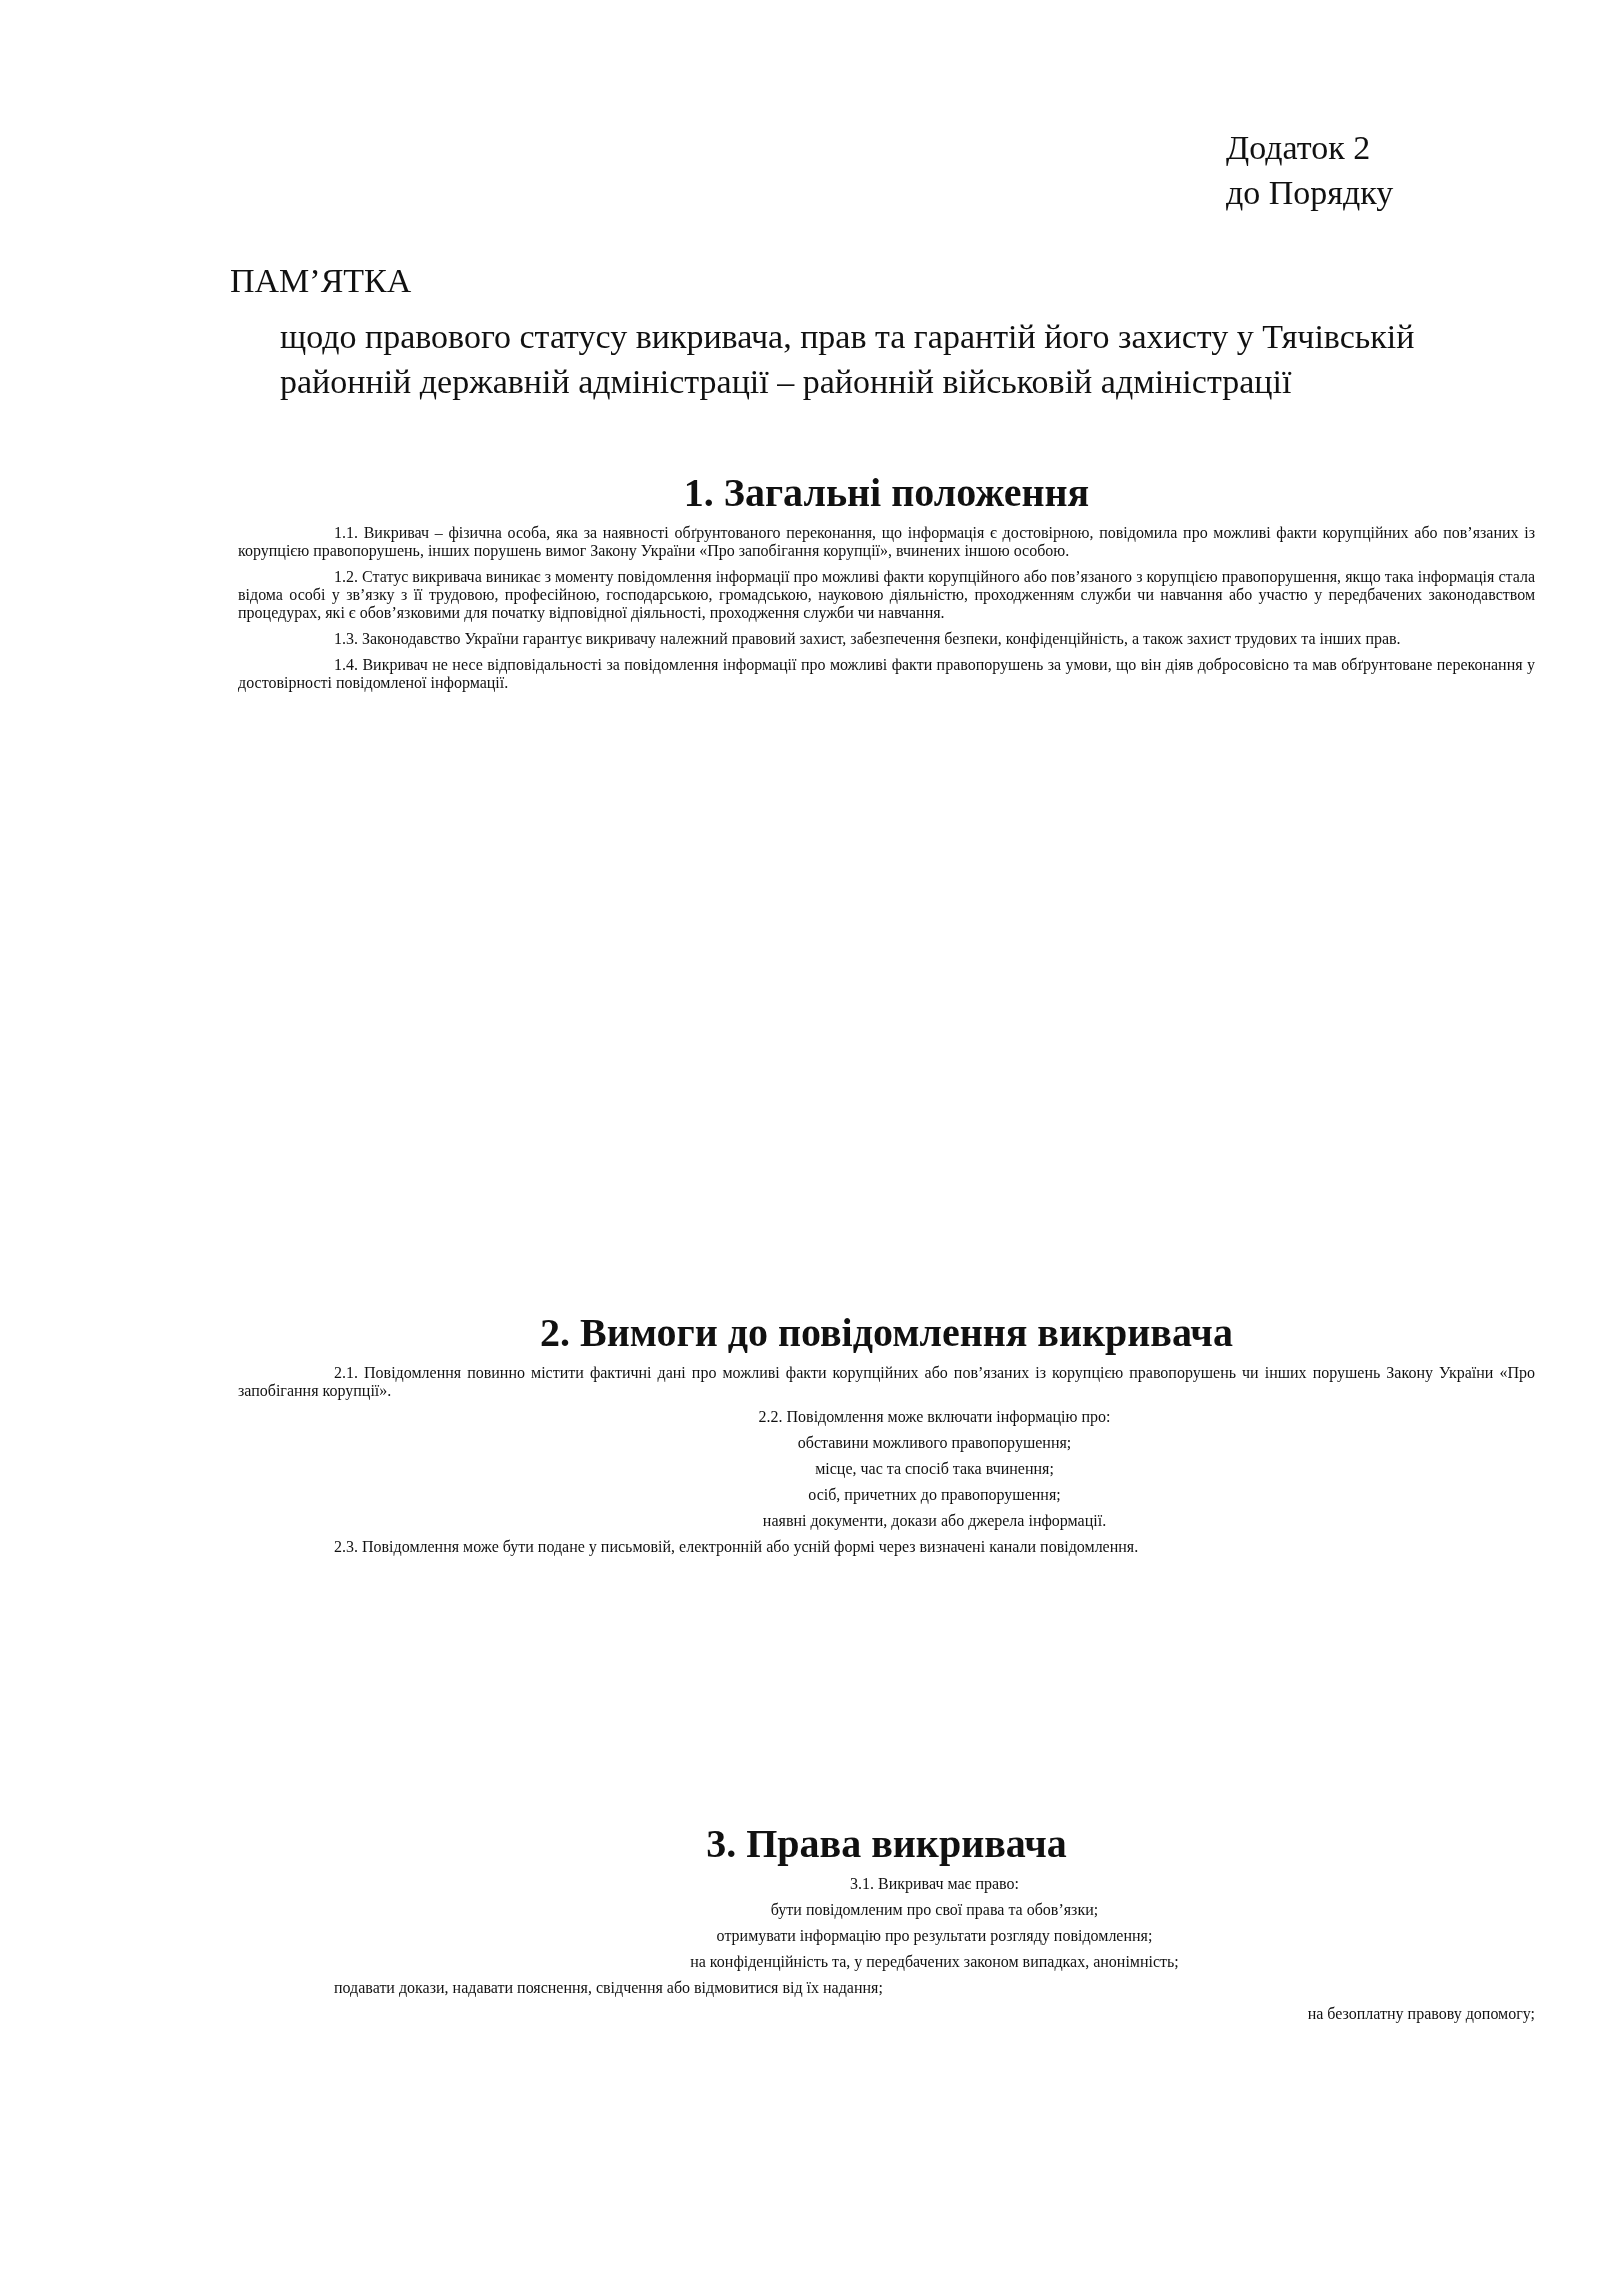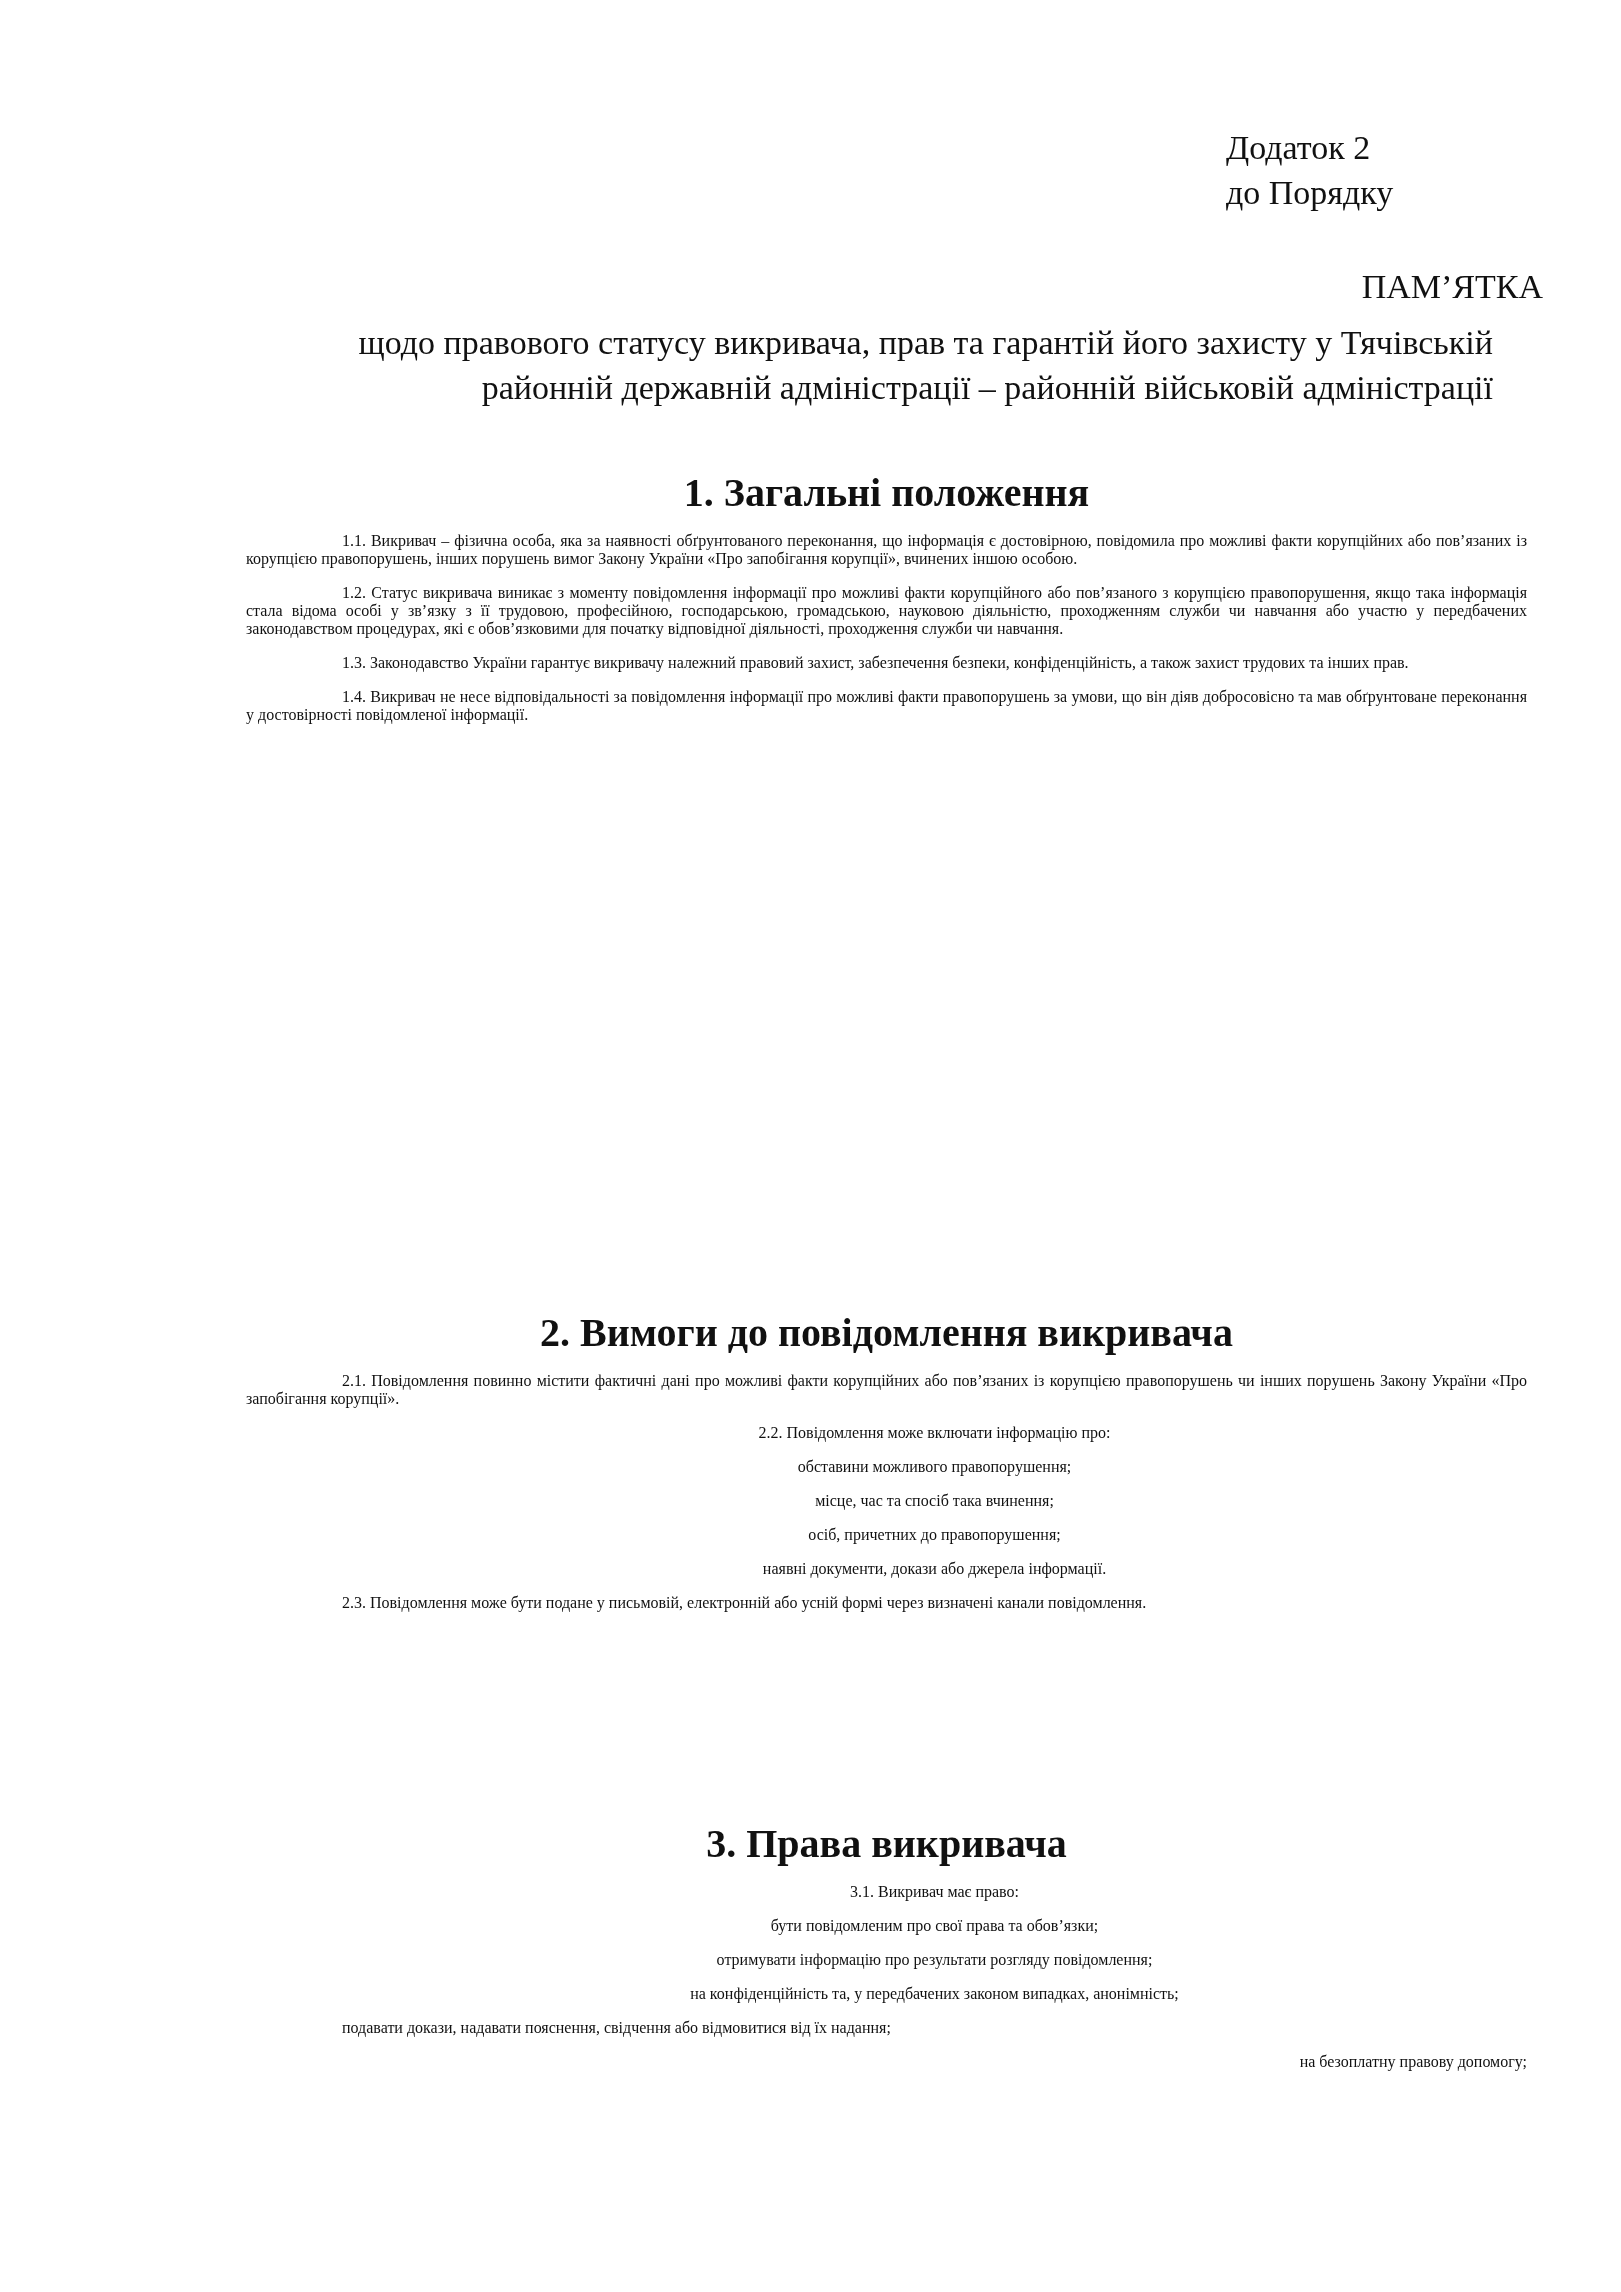--- a/index.html
+++ b/index.html
@@ -5,26 +5,26 @@
   html, body { margin: 0; padding: 0; background: #ffffff; }
   body {
     width: 1621px; height: 2293px; position: relative; overflow: hidden;
     font-family: "Liberation Serif", "DejaVu Serif", serif;
     color: #111111;
   }
   .annex {
     position: absolute; left: 1226px; top: 125px;
     font-size: 34px; line-height: 45px;
   }
-  .title-block { position: absolute; left: 230px; top: 264px; width: 1313px; text-align: right; font-size: 34px; line-height: 45px; }
+  .title-block { position: absolute; left: 230px; top: 258px; width: 1313px; text-align: left; font-size: 34px; line-height: 45px; }
   .title { margin: 0; font-weight: normal; font-size: 34px; }
   .subtitle { margin: 11px; }
   .section { position: absolute; left: 230px; width: 1313px; }
   .heading { text-align: center; font-weight: bold; margin: 0; font-size: 40px; line-height: 46px; }
-  p { margin: 16px; text-align: justify; }
+  p { margin: 8px; text-align: justify; }
   .ind { text-indent: 96px; }
   .li { padding-left: 96px; text-align: center; }
   .li2 { padding-left: 110px; text-align: right; }
 </style>
 </head>
 <body>
 
 <div class="annex">
   <div>Додаток 2</div>
   <div>до Порядку</div>

